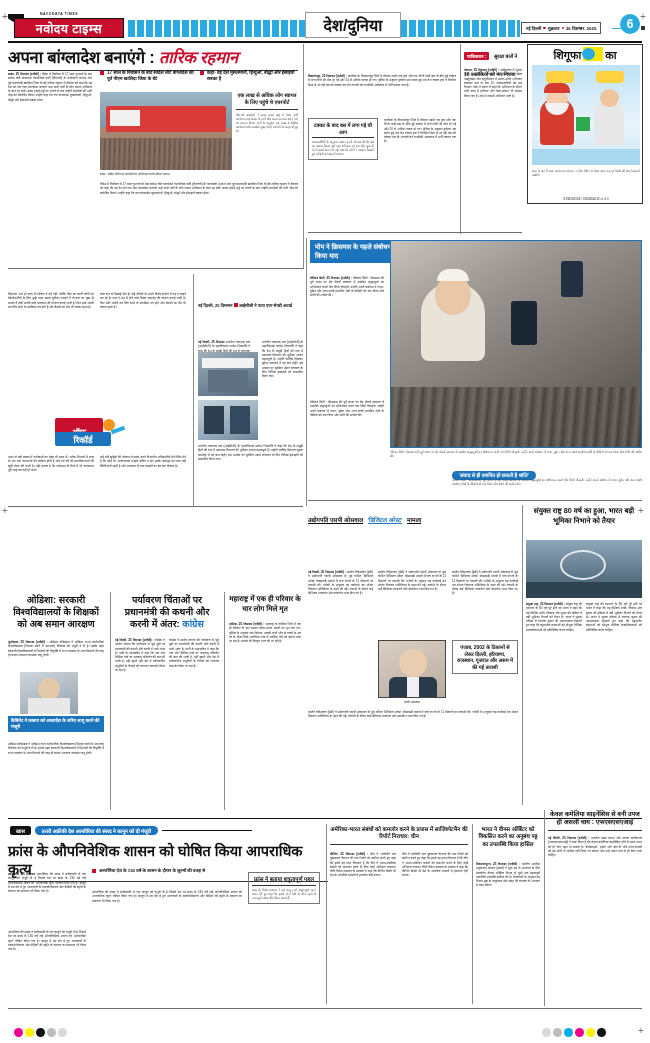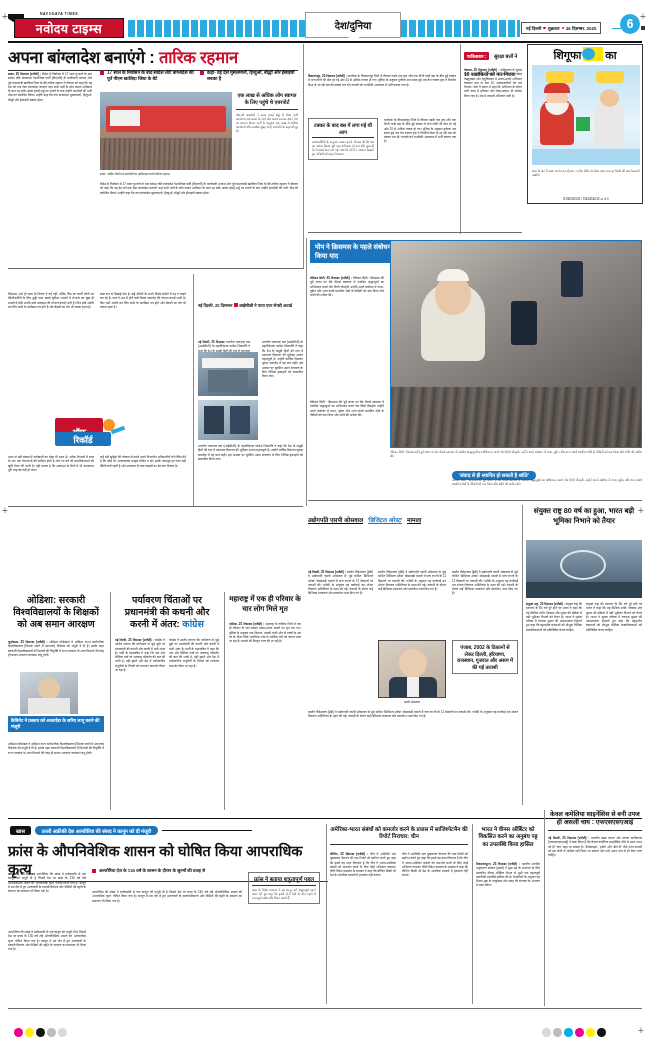--- a/index.html
+++ b/index.html
@@ -29,21 +29,21 @@
   .logo-eng { position: absolute; left: 40px; top: 6px; font-size: 3.4px; color: #222; letter-spacing: .6px; font-weight: bold;}
   .logo-fold { position:absolute; left:8px; top:8px; width:16px; height:10px; background:#111; clip-path: polygon(0 0,100% 0,100% 100%,55% 100%,0 45%); }
   .bar-strip { position: absolute; top: 14px; height: 17px; background: repeating-linear-gradient(90deg,#29abe2 0px,#29abe2 7px,#ffffff 7px,#ffffff 9px); }
   .bar-left { left: 128px; width: 180px; }
   .bar-right { left: 400px; width: 120px; }
   .section-tab {
     position: absolute; left: 305px; top: 6px; width: 96px; height: 26px;
     background: #fff; border: 1px solid #999;
     display: flex; align-items: center; justify-content: center;
   }
-  .section-tab .tab-label { font-size: 10px; font-weight: bold; color: #111; }
+  .section-tab .tab-label { font-size: 16px; font-weight: bold; color: #111; }
   .section-tab:after {
     content: ""; position: absolute; left: 42px; bottom: -6px; width: 10px; height: 6px;
     background: #fff; border-left: 1px solid #999; border-right: 1px solid #999;
     clip-path: polygon(0 0, 100% 0, 50% 100%);
   }
   .date-box {
     position: absolute; left: 521px; top: 16px; height: 12px; padding: 0 4px;
     border: .8px solid #555; background: #fff;
     display: flex; align-items: center; gap: 2px;
   }
@@ -55,21 +55,21 @@
     display: flex; align-items: center; justify-content: center;
   }
   .pn-line { position:absolute; left:612px; top:22px; width:10px; height:1px; background:#29abe2; }
   .pn-sq { position:absolute; left:641px; top:20px; width:4px; height:4px; background:#333; }
 
   .rule-top { position: absolute; left: 8px; top: 41px; width: 634px; height: 1.6px; background: #111; }
 
   
   .lead-head { position: absolute; left: 8px; top: 45px; width: 290px; }
   .lead-head .h1 { font-size: 16.5px; font-weight: bold; color: #111; letter-spacing: -.2px; }
-  .lead-head .h1 .red { color: #c8102e; }
+  .lead-head .h1 .red { color: #c8102e; font-style: italic; }
   .rule-thin { height: .8px; background: #333; width: 100%; margin-top: 2px; }
 
   .bullet-row { position: absolute; top: 70px; display: flex; gap: 3px; }
   .bullet-sq { width: 4px; height: 4px; background: #c8102e; flex: none; margin-top: 1px; }
   .bullet-txt { font-size: 4.6px; line-height: 6px; font-weight: bold; color: #111; }
 
   .photo { position: absolute; background: #b9c3cb; overflow: hidden; }
 
   .caption-line { position: absolute; font-size: 2.9px; color: #222; }
 

